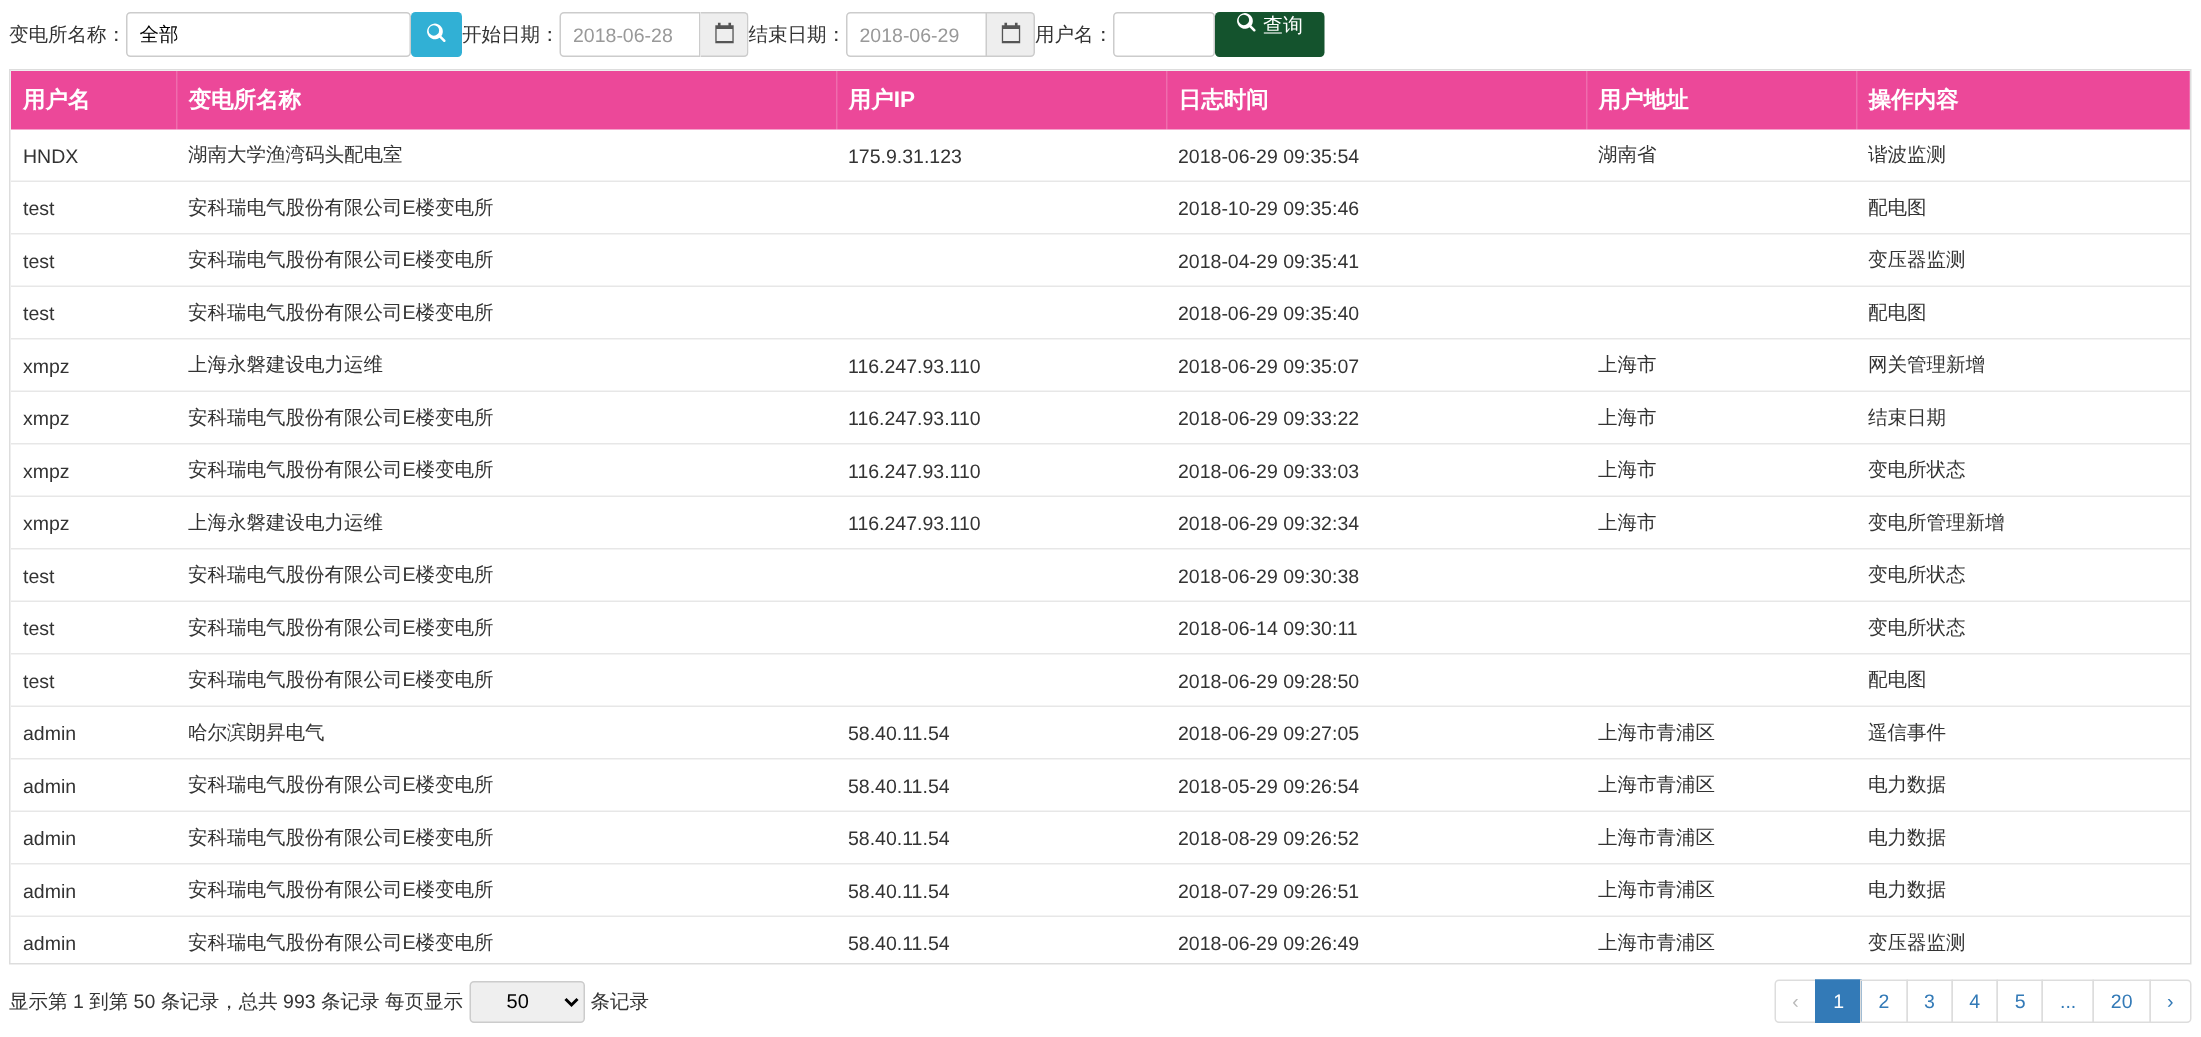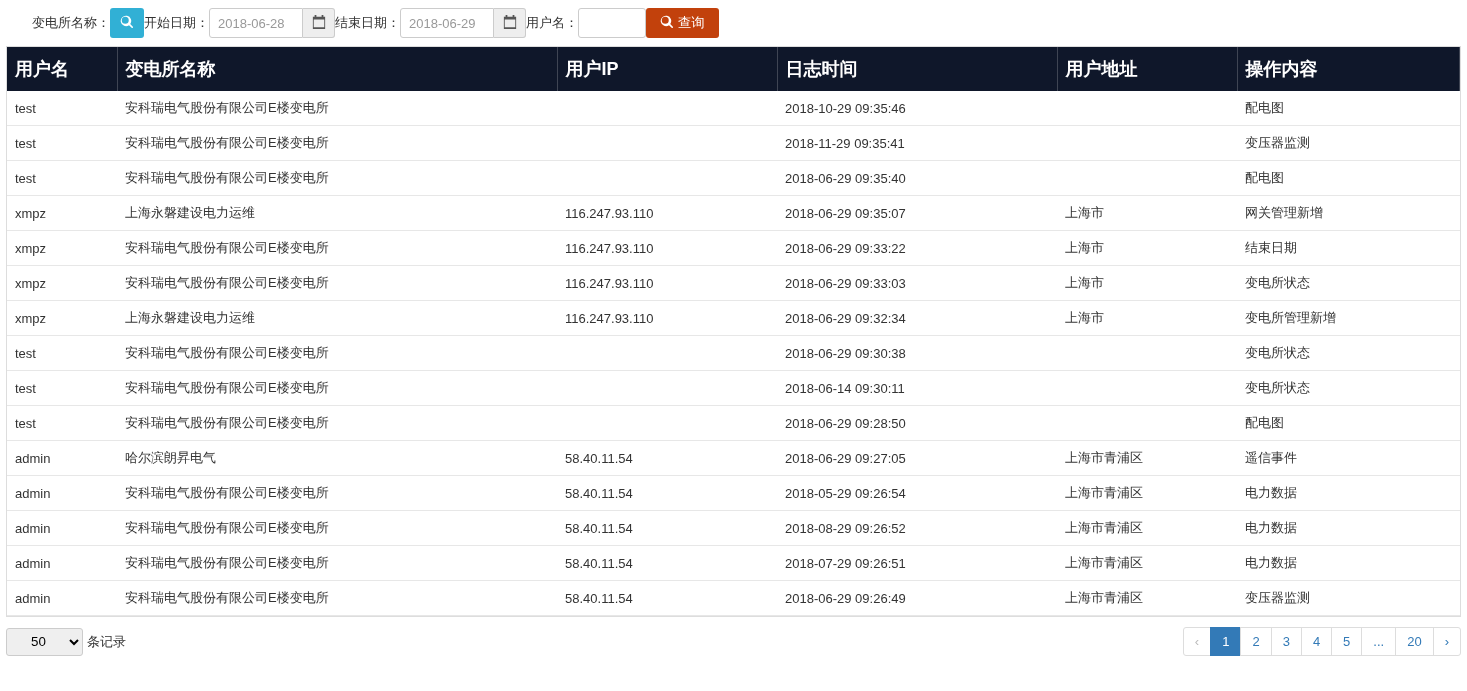--- a/index.html
+++ b/index.html
@@ -1,33 +1,33 @@
 <!DOCTYPE html>
 <html><head>
   <meta charset="utf-8">
   <style>
     * { box-sizing: border-box; margin: 0; padding: 0; }
     body { font-family: "Microsoft YaHei", Arial, sans-serif; font-size: 13px; color: #333; background: #fff; }
     
-    .toolbar { display: flex; align-items: center; padding: 8px 6px; gap: 0; flex-wrap: wrap; margin-left: 26px; }
+    .toolbar { display: flex; align-items: center; padding: 8px 6px; gap: 0; flex-wrap: wrap; }
     .toolbar-label { font-size: 13px; white-space: nowrap; }
     .toolbar input[type="text"] { height: 30px; padding: 4px 8px; border: 1px solid #ccc; border-radius: 3px; font-size: 13px; }
     .station-input { width: 190px; }
     .date-input { width: 94px; color: #999; border-radius: 3px 0 0 3px !important; }
     .user-input { width: 68px; }
     
     .btn-search-icon { background: #31b0d5; color: #fff; border: none; width: 34px; height: 30px; border-radius: 3px; cursor: pointer; display: inline-flex; align-items: center; justify-content: center; }
-    .btn-query { background: #c2410c; color: #fff; border: none; height: 30px; padding: 0 14px; border-radius: 3px; cursor: pointer; display: inline-flex; align-items: center; gap: 4px; }
+    .btn-query { background: #14532d; color: #fff; border: none; height: 30px; padding: 0 14px; border-radius: 3px; cursor: pointer; display: inline-flex; gap: 4px; }
     .date-group { display: inline-flex; align-items: stretch; }
     .date-addon { display: inline-flex; align-items: center; justify-content: center; width: 32px; height: 30px; border: 1px solid #ccc; border-left: none; background: #eee; border-radius: 0 3px 3px 0; color: #555; }
     
     .table-wrap { position: relative; border: 1px solid #ddd; margin: 0 6px; }
     .table-scroll { max-height: 595px; overflow-y: scroll; }
     table { width: 100%; border-collapse: collapse; table-layout: fixed; }
-    thead th { background: #0f172a; color: #fff; font-weight: bold; text-align: left; padding: 10px 8px; font-size: 18px; border-right: 1px solid rgba(255,255,255,0.2); }
+    thead th { background: #ec4899; color: #fff; font-weight: bold; text-align: left; padding: 10px 8px; font-size: 15px; border-right: 1px solid rgba(255,255,255,0.2); }
     tbody td { padding: 8px; border-bottom: 1px solid #e7e7e7; font-size: 13px; vertical-align: middle; color: #333; }
     
     .col-user { width: 110px; }
     .col-station { width: 440px; }
     .col-ip { width: 220px; }
     .col-time { width: 280px; }
     .col-addr { width: 180px; }
     .col-op { width: auto; }
     
     .footer { display: flex; justify-content: space-between; align-items: center; padding: 10px 6px; }
@@ -43,20 +43,21 @@
     .pagination li:first-child { border-radius: 3px 0 0 3px; }
     .pagination li:last-child { border-radius: 0 3px 3px 0; }
     
     .icon-search svg, .icon-cal svg { width: 14px; height: 14px; fill: currentColor; }
   </style>
 </head>
 <body>
 
 <div class="toolbar">
   <span class="toolbar-label">变电所名称：</span>
+  <input type="text" class="station-input" value="全部" style="">
   <button class="btn-search-icon">
     <span class="icon-search"><svg viewBox="0 0 16 16">
           <path d="M11.7 10.3a6 6 0 1 0-1.4 1.4l3 3a1 1 0 0 0 1.4-1.4l-3-3zM2 6a4 4 0 1 1 8 0 4 4 0 0 1-8 0z"></path>
         </svg></span>
   </button>
 
   <span class="toolbar-label">开始日期：</span>
   <span class="date-group">
     <input type="text" class="date-input" value="2018-06-28" style="">
     <span class="date-addon">
@@ -103,32 +104,40 @@
           <th>用户名</th>
           <th>变电所名称</th>
           <th>用户IP</th>
           <th>日志时间</th>
           <th>用户地址</th>
           <th>操作内容</th>
         </tr>
       </thead>
       <tbody id="tbody">
           <tr>
+            <td>HNDX</td>
+            <td>湖南大学渔湾码头配电室</td>
+            <td>175.9.31.123</td>
+            <td>2018-06-29 09:35:54</td>
+            <td>湖南省</td>
+            <td>谐波监测</td>
+          </tr>
+          <tr>
             <td>test</td>
             <td>安科瑞电气股份有限公司E楼变电所</td>
             <td></td>
             <td>2018-10-29 09:35:46</td>
             <td></td>
             <td>配电图</td>
           </tr>
           <tr>
             <td>test</td>
             <td>安科瑞电气股份有限公司E楼变电所</td>
             <td></td>
-            <td>2018-11-29 09:35:41</td>
+            <td>2018-04-29 09:35:41</td>
             <td></td>
             <td>变压器监测</td>
           </tr>
           <tr>
             <td>test</td>
             <td>安科瑞电气股份有限公司E楼变电所</td>
             <td></td>
             <td>2018-06-29 09:35:40</td>
             <td></td>
             <td>配电图</td>
@@ -229,20 +238,21 @@
             <td>上海市青浦区</td>
             <td>变压器监测</td>
           </tr>
         </tbody>
     </table>
   </div>
 </div>
 
 <div class="footer">
   <div class="page-info">
+    <span>显示第 1 到第 50 条记录，总共 993 条记录 每页显示</span>
     <select class="page-select">
       <option>50</option>
     </select>
     <span>条记录</span>
   </div>
   <ul class="pagination" id="pagination">
       <li class="disabled">
         <a href="#">‹</a>
       </li>
       <li class="active">

